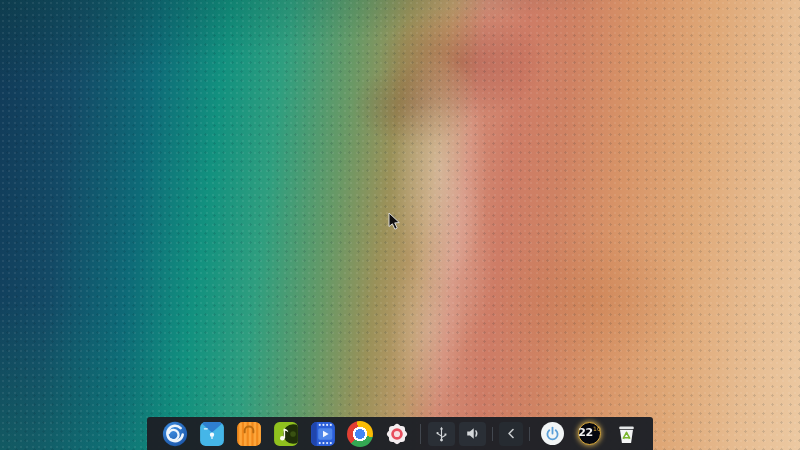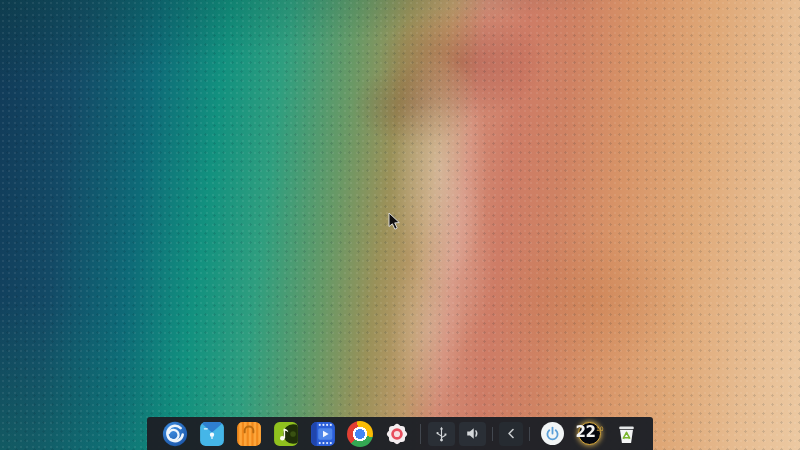--- a/index.html
+++ b/index.html
@@ -53,21 +53,21 @@
     border:none;padding:0;display:flex;align-items:center;justify-content:center;cursor:pointer;}
   .tray-btn.flat{background:#262b31;width:24px;}
   .tray-btn svg{width:17px;height:17px;display:block;}
   .sys{display:flex;align-items:center;}
   .power-btn{width:23px;height:23px;margin:0 7px;border-radius:50%;background:#f2f5f6;
     border:none;padding:0;display:flex;align-items:center;justify-content:center;cursor:pointer;}
   .power-btn svg{width:19px;height:19px;display:block;}
   .clock{width:23px;height:23px;margin:0 7px;border-radius:50%;background:#06080f;
     border:1.5px solid #d9a93c;box-shadow:0 0 5px 1px rgba(233,190,90,0.75);
     box-sizing:border-box;display:flex;align-items:flex-start;justify-content:center;cursor:pointer;}
-  .clock .hour{color:#f3f3f3;font-weight:bold;font-size:15px;line-height:19px;letter-spacing:-0.5px;}
+  .clock .hour{color:#f3f3f3;font-weight:bold;font-size:11px;line-height:19px;letter-spacing:-0.5px;}
   .clock .minute{color:#d9a93c;font-size:6px;line-height:11px;margin-left:0.5px;}
   .trash-btn{width:30px;height:30px;margin:0 3px;background:none;border:none;padding:0;
     display:flex;align-items:center;justify-content:center;cursor:pointer;}
   .trash-btn svg{width:25px;height:25px;display:block;}
 </style>
 </head>
 <body>
 
 <div class="desktop">
 

